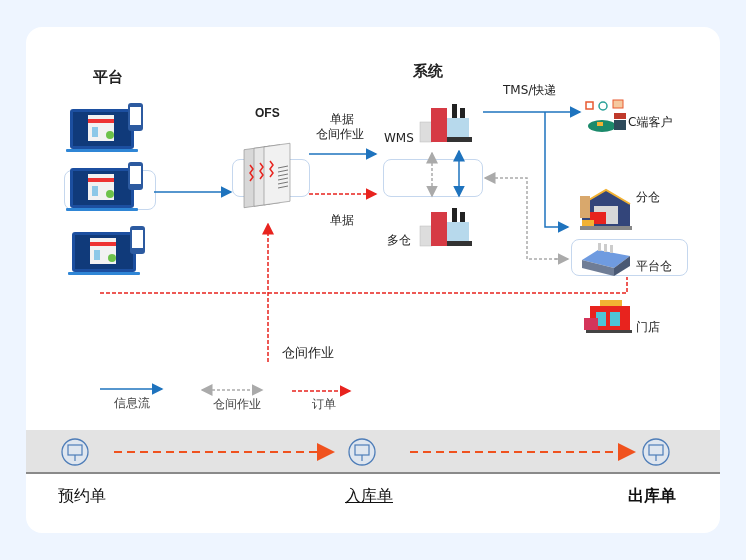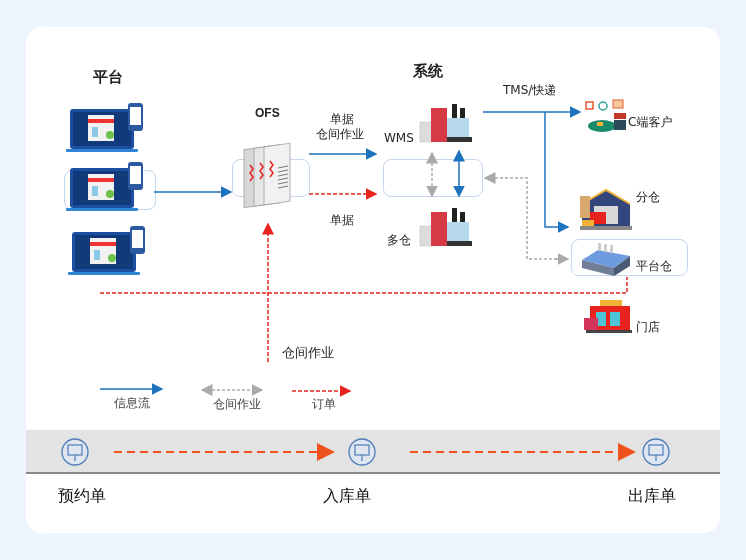--- a/index.html
+++ b/index.html
@@ -210,14 +210,14 @@
     <line x1="362" y1="455" x2="362" y2="461" stroke="#4e7db8" stroke-width="1.2"></line>
   </g>
   <g>
     <circle cx="656" cy="452" r="13" fill="#dfe6ef" stroke="#4e7db8" stroke-width="1.3"></circle>
     <rect x="649" y="445" width="14" height="10" fill="none" stroke="#4e7db8" stroke-width="1.2"></rect>
     <line x1="656" y1="455" x2="656" y2="461" stroke="#4e7db8" stroke-width="1.2"></line>
   </g>
 </svg>
 
 <div class="lbl step" style="left:58px;top:486px;">预约单</div>
-<div class="lbl step" style="left:323px;top:486px;">入库单</div>
-<div class="lbl step" style="left:628px;top:486px;">出库单</div>
+<div class="lbl step" style="left:345px;top:486px;text-decoration:underline;">入库单</div>
+<div class="lbl step" style="left:628px;top:486px;font-weight:bold;">出库单</div>
 
 </body></html>

